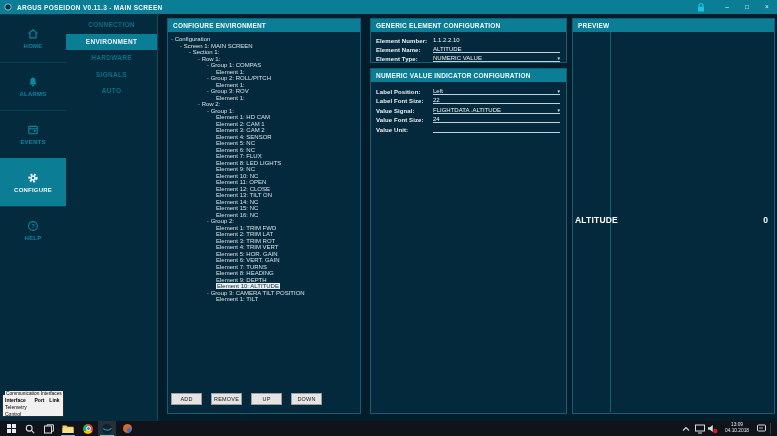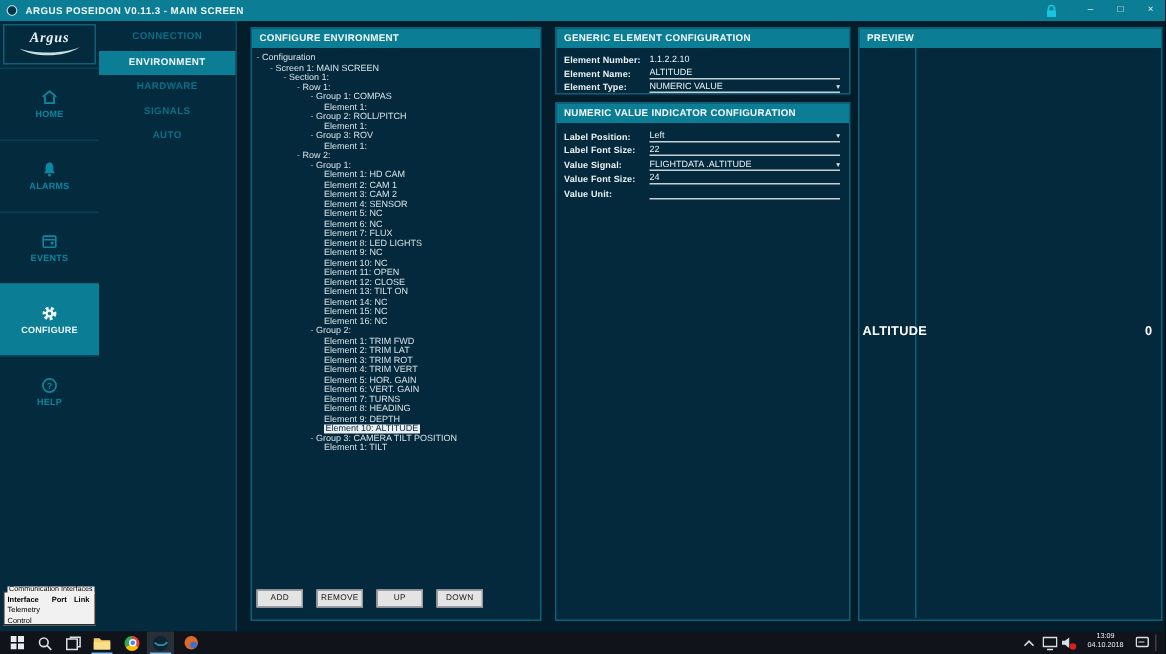--- a/index.html
+++ b/index.html
@@ -113,26 +113,20 @@
             <rect x="1" y="3.8" width="6" height="4.6" rx="0.6" fill="#1AC3DE"></rect>
           </svg>
       </span>
       <span class="win-btn">–</span>
       <span class="win-btn">□</span>
       <span class="win-btn">×</span>
     </div>
   </div>
 
   <div class="sidebar">
-    <div class="logo-box">
-      <span class="logo-txt">Argus</span>
-      <svg width="42" height="7" viewBox="0 0 42 7">
-          <path d="M1 1.5 C11 7.5 31 7.5 41 0.5 C31 5 11 5 1 1.5 Z" fill="#C9DEE2"></path>
-        </svg>
-    </div>
 
     <div class="side-item">
       <span>
         <svg width="12" height="12" viewBox="0 0 12 12">
             <path d="M1.5 5.6 L6 1.8 L10.5 5.6" fill="none" stroke="currentColor" stroke-width="1.2"></path>
             <path d="M3 5.2 V9.8 H9 V5.2" fill="none" stroke="currentColor" stroke-width="1.2"></path>
           </svg>
       </span>
       <span class="lbl">HOME</span>
     </div>

